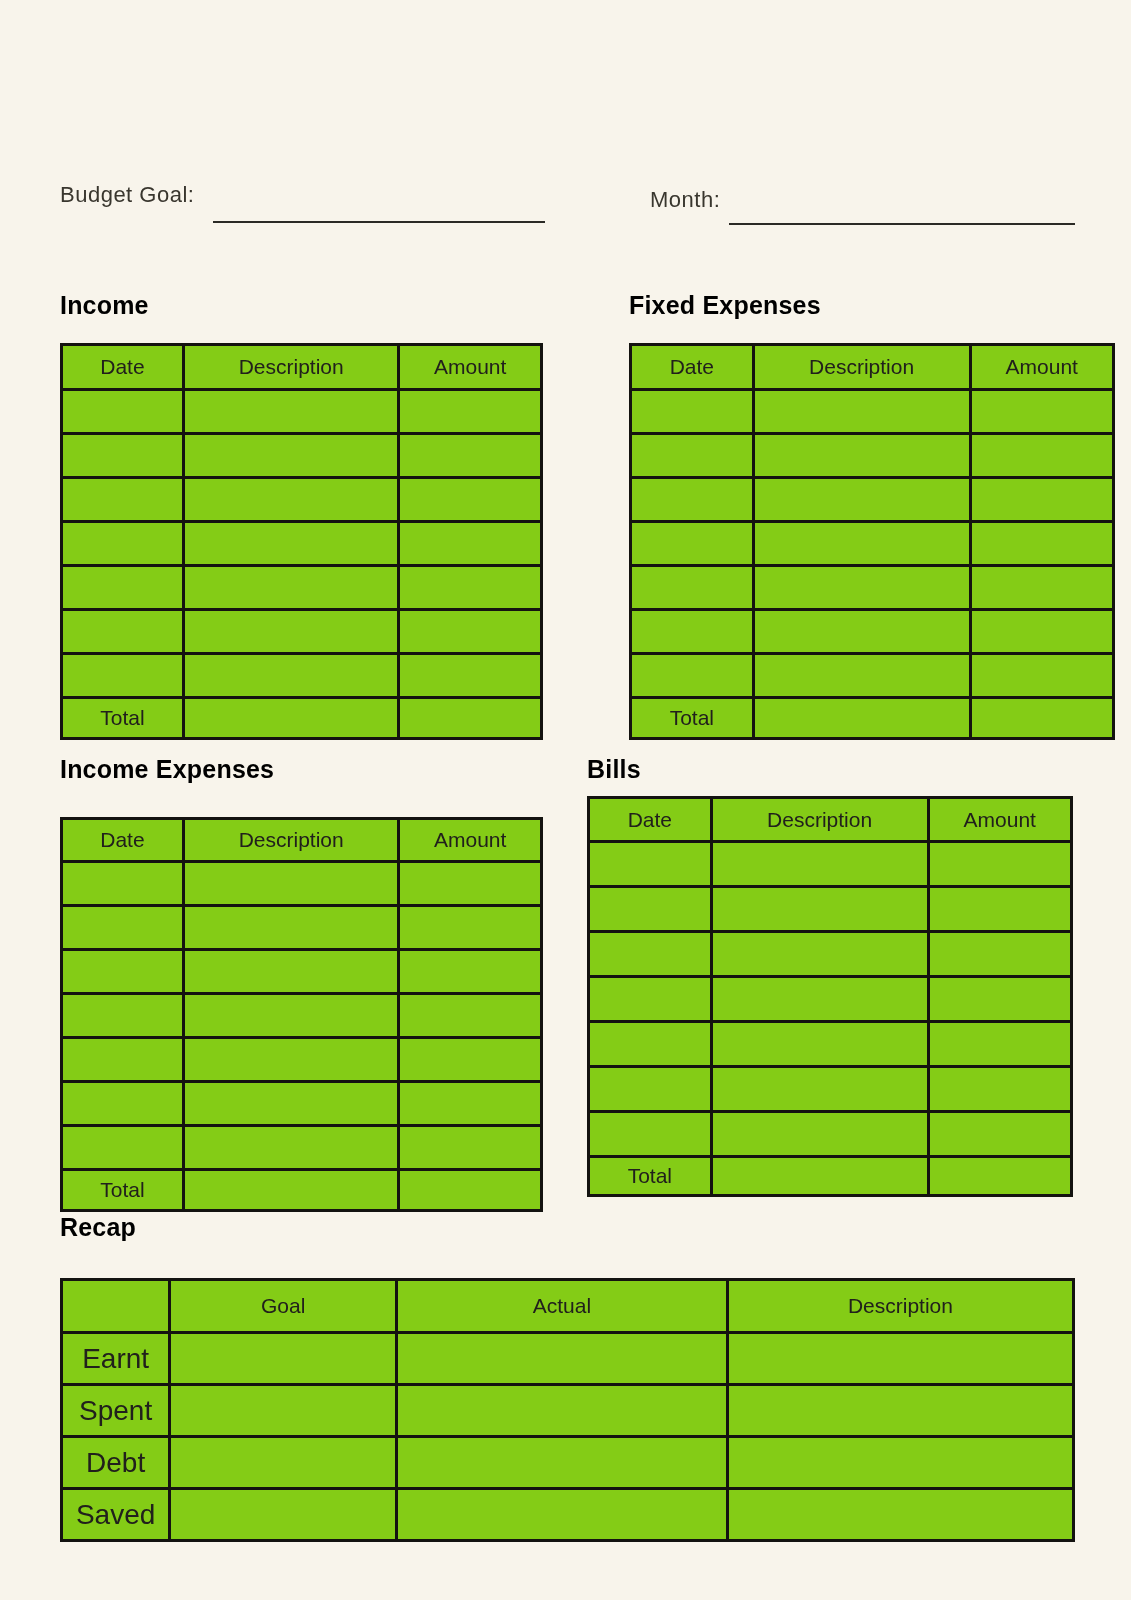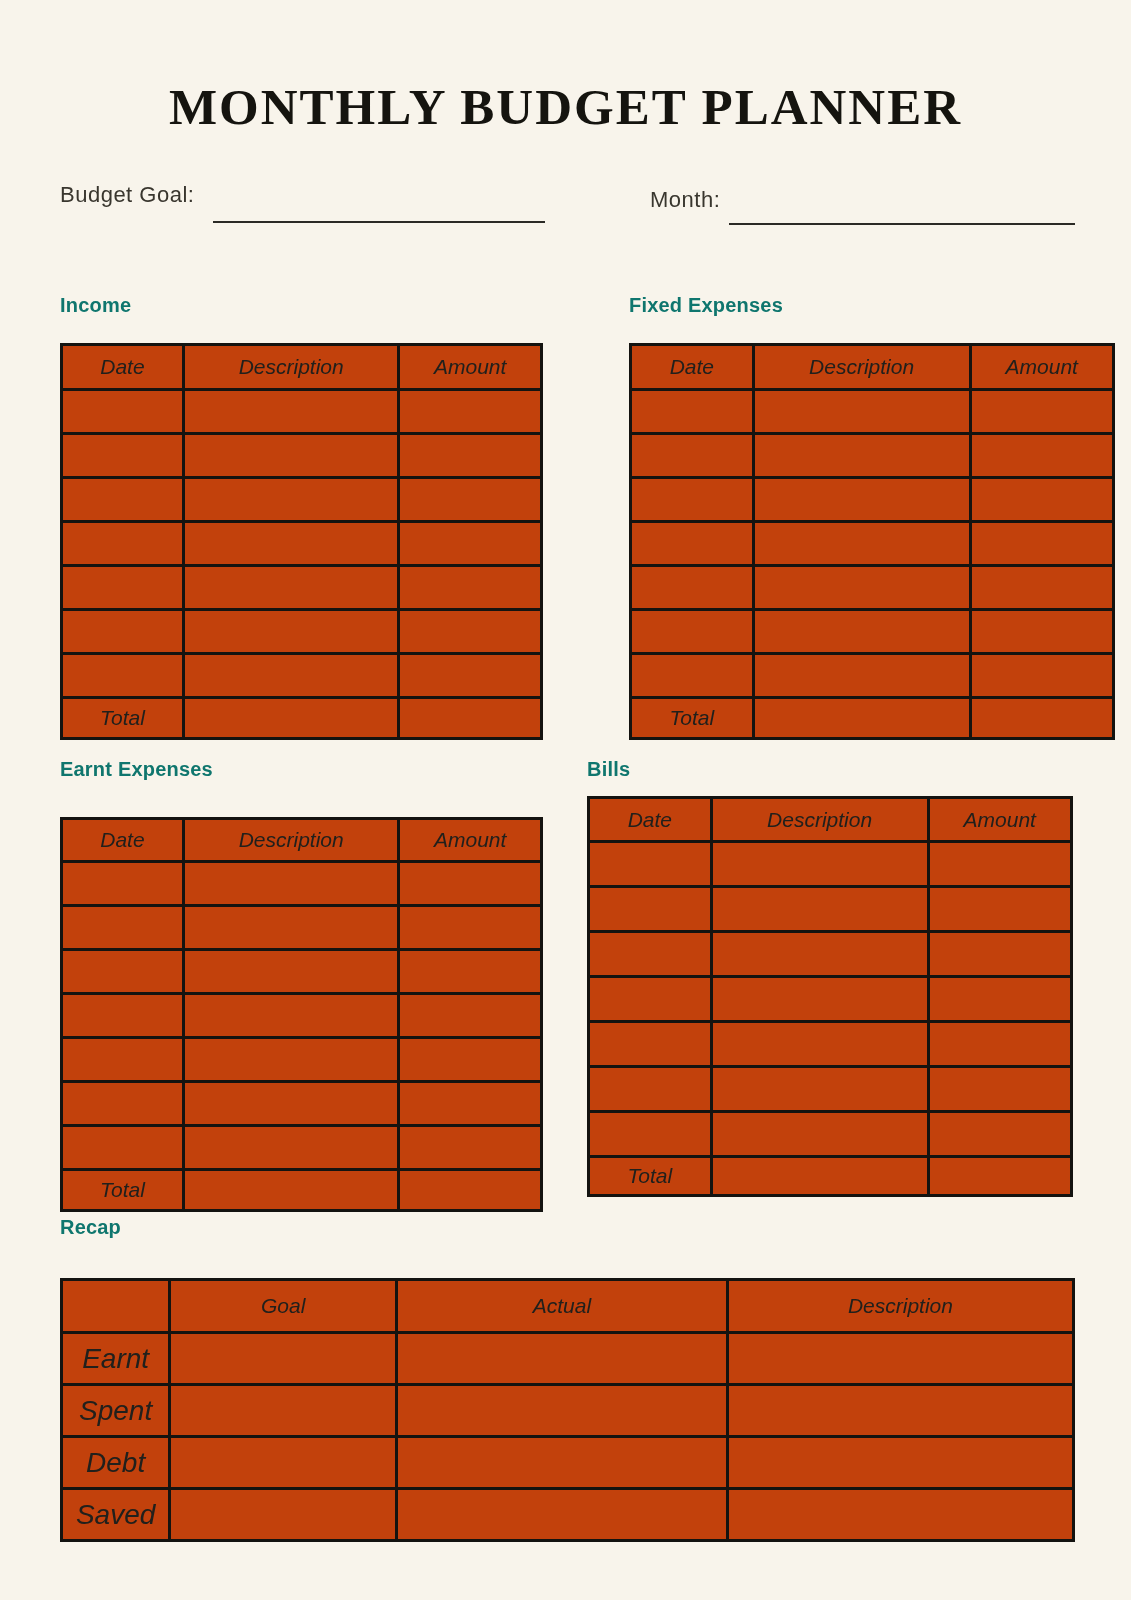--- a/index.html
+++ b/index.html
@@ -51,39 +51,38 @@
 
   
   .tbl-section { position: absolute; }
   #sec-income  { left: 60px;  top: 290px; width: 483px; }
   #sec-fixed   { left: 587px; top: 290px; width: 486px; padding-left: 42px; }
   #sec-other   { left: 60px;  top: 754px; width: 483px; }
   #sec-bills   { left: 587px; top: 754px; width: 486px; }
   #sec-recap   { left: 60px;  top: 1212px; width: 1015px; }
 
   .section-heading {
-    font-size: 20px;
+    font-size: 25px;
     line-height: 30px;
     font-weight: 700;
-    color: #0f766e;
+    color: #000000;
     margin: 0;
     letter-spacing: 0.2px;
   }
   #sec-income .section-heading, #sec-fixed .section-heading { margin-bottom: 23px; }
   #sec-other .section-heading { margin-bottom: 33px; }
   #sec-bills .section-heading { margin-bottom: 12px; }
   #sec-recap .section-heading { margin-bottom: 36px; }
 
   
   table.budget-table {
     border-collapse: collapse;
     width: 100%;
     table-layout: fixed;
-    background: #c2410c;
-    font-style: italic;
+    background: #84cc16;
   }
   table.budget-table th,
   table.budget-table td {
     border: 3px solid #141310;
     padding: 0;
     text-align: center;
     vertical-align: middle;
     font-size: 21px;
     font-weight: 400;
     color: #21201c;
@@ -111,21 +110,20 @@
   col.r-actual{ width: 32.7%; }
   col.r-diff  { width: 34.2%; }
   .t-recap tr.hdr  th { height: 50px; font-size: 21px; text-align: center; }
   .t-recap tr.data td { height: 49px; font-size: 28px; }
 </style>
 </head>
 <body>
 
 <div class="page">
 
-  <h1 class="page-title">MONTHLY BUDGET PLANNER</h1>
 
   <div class="field-label goal-label">Budget Goal:</div>
   <div class="write-line goal-line"></div>
 
   <div class="field-label month-label">Month:</div>
   <div class="write-line month-line"></div>
 
   <section class="tbl-section" id="sec-income">
     <h2 class="section-heading">Income</h2>
     <table class="budget-table t-upper">
@@ -236,21 +234,21 @@
         <tr class="total">
           <td>Total</td>
           <td></td>
           <td></td>
         </tr>
       </tbody>
     </table>
   </section>
 
   <section class="tbl-section" id="sec-other">
-    <h2 class="section-heading">Earnt Expenses</h2>
+    <h2 class="section-heading">Income Expenses</h2>
     <table class="budget-table t-other">
       <colgroup>
           <col class="c-date">
           <col class="c-desc">
           <col class="c-amt">
         </colgroup>
       <tbody>
         <tr class="hdr">
           <th>Date</th>
           <th>Description</th>

